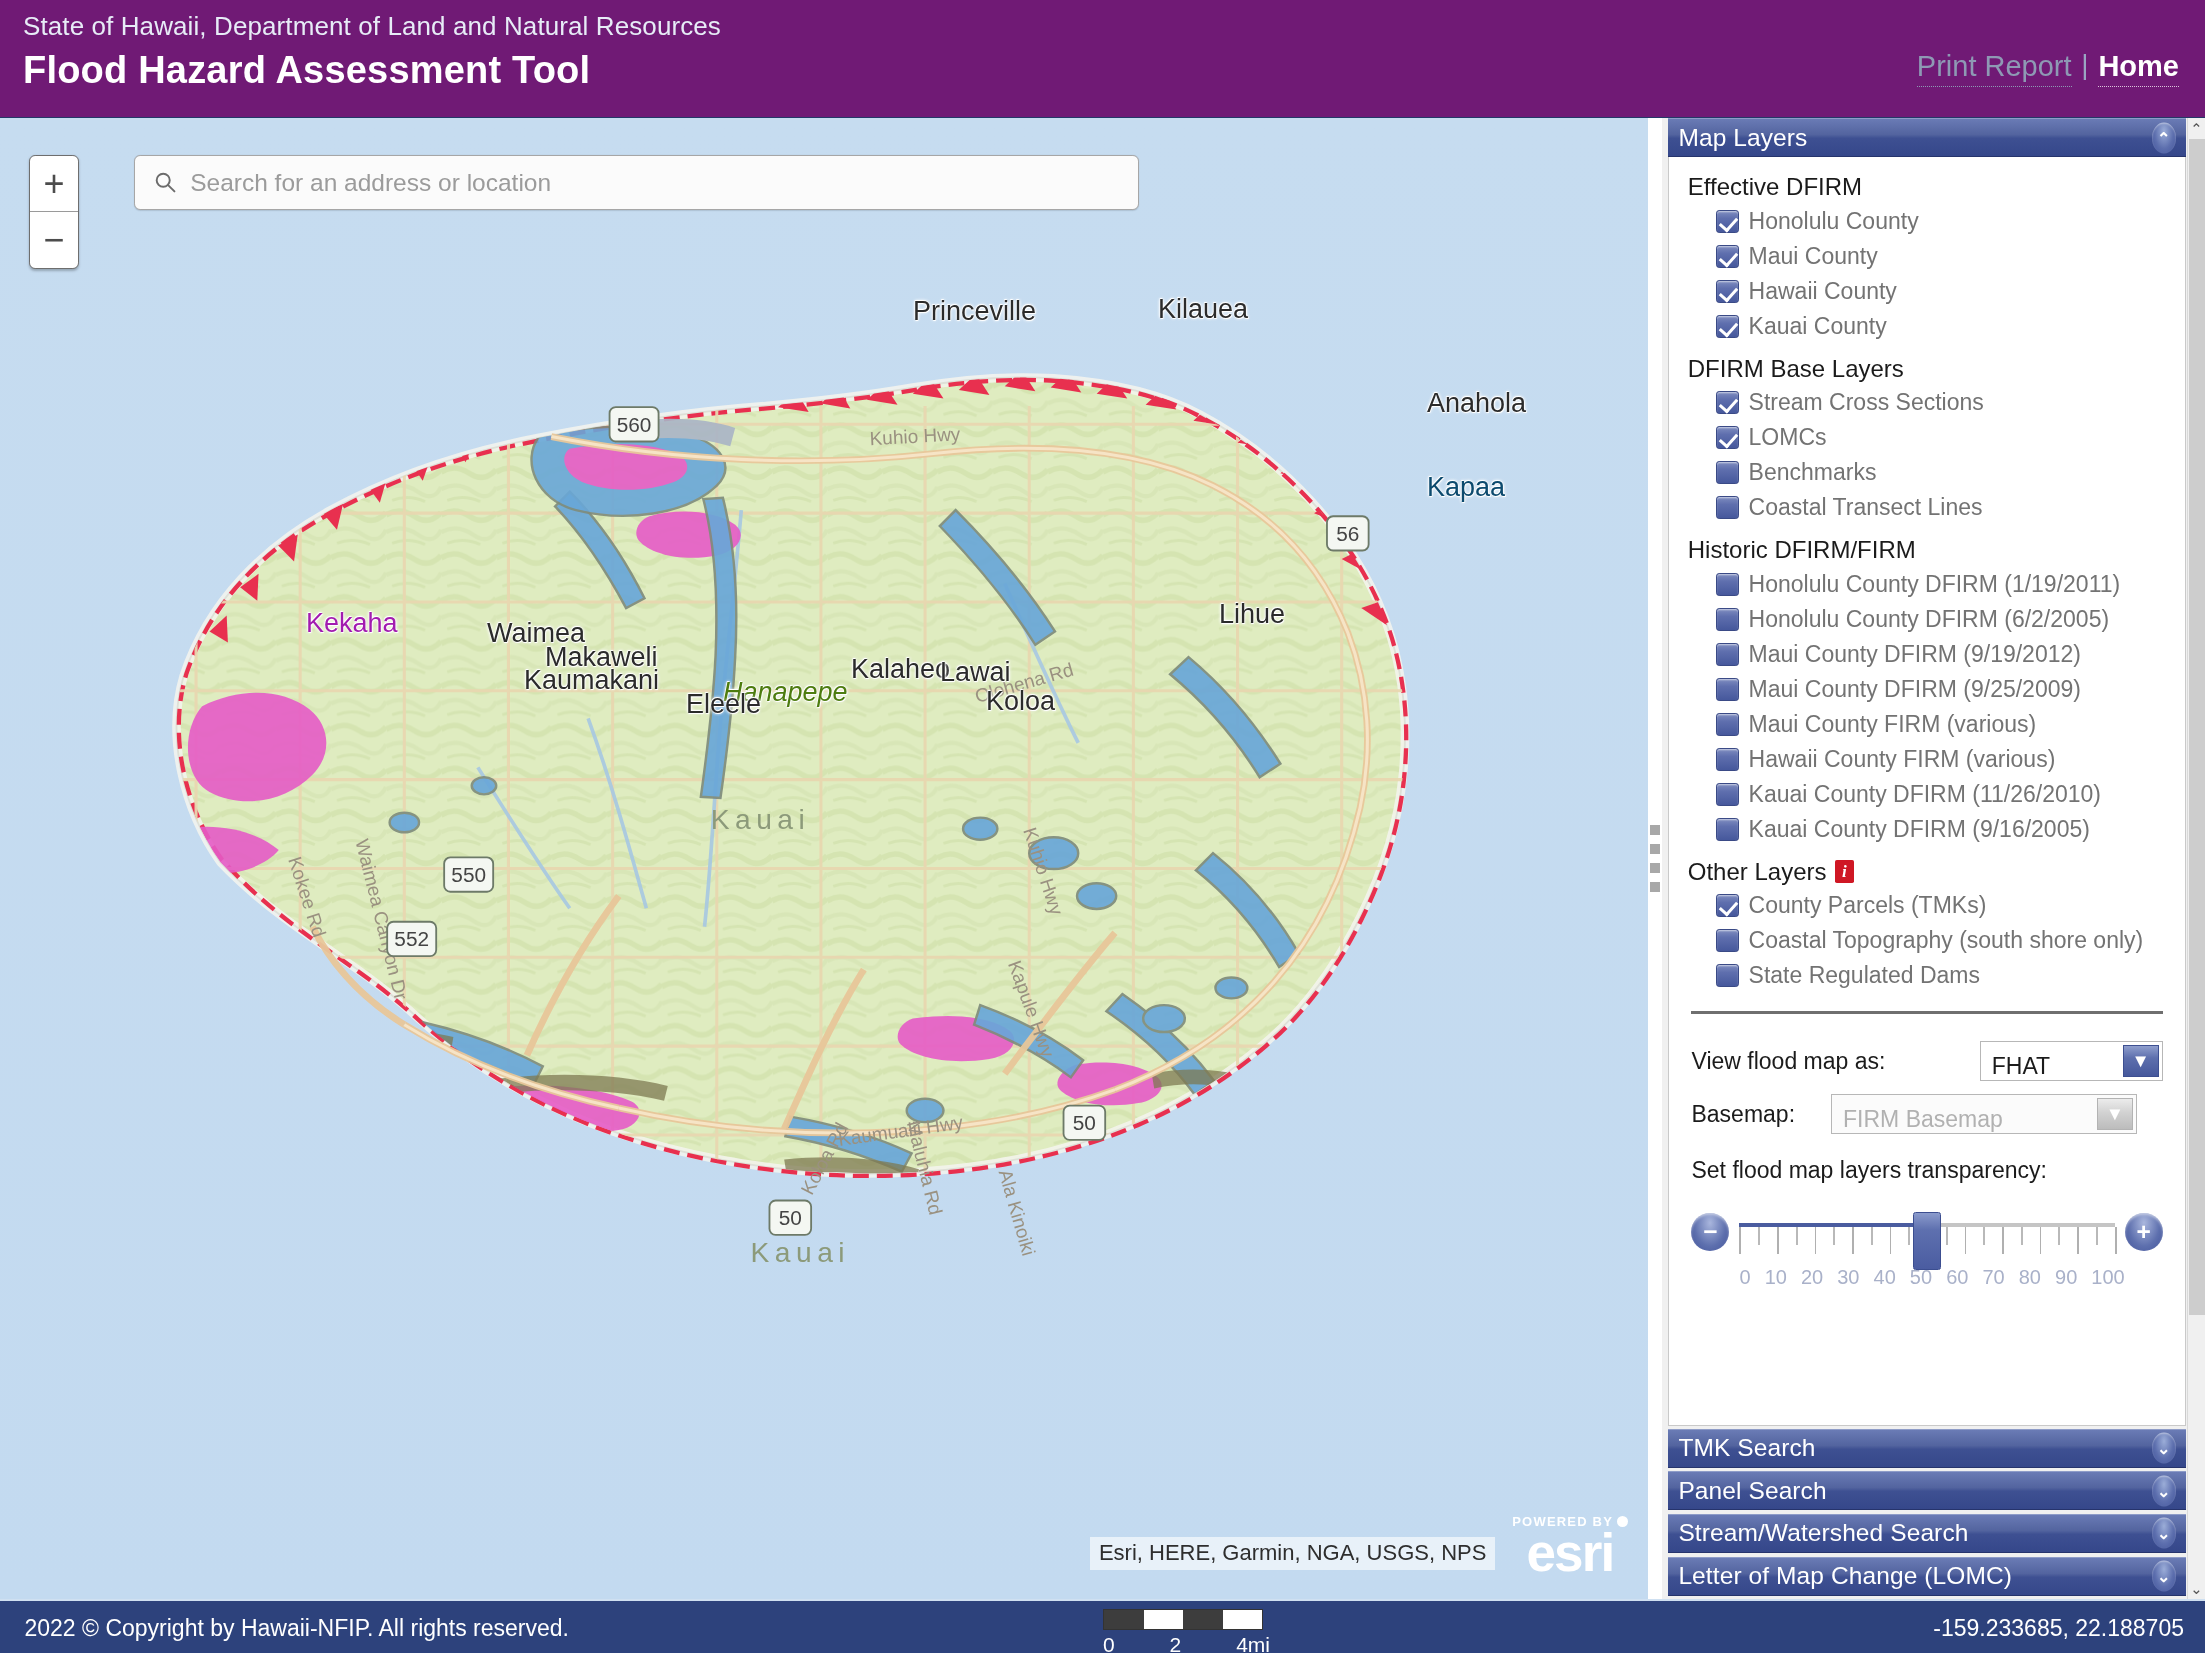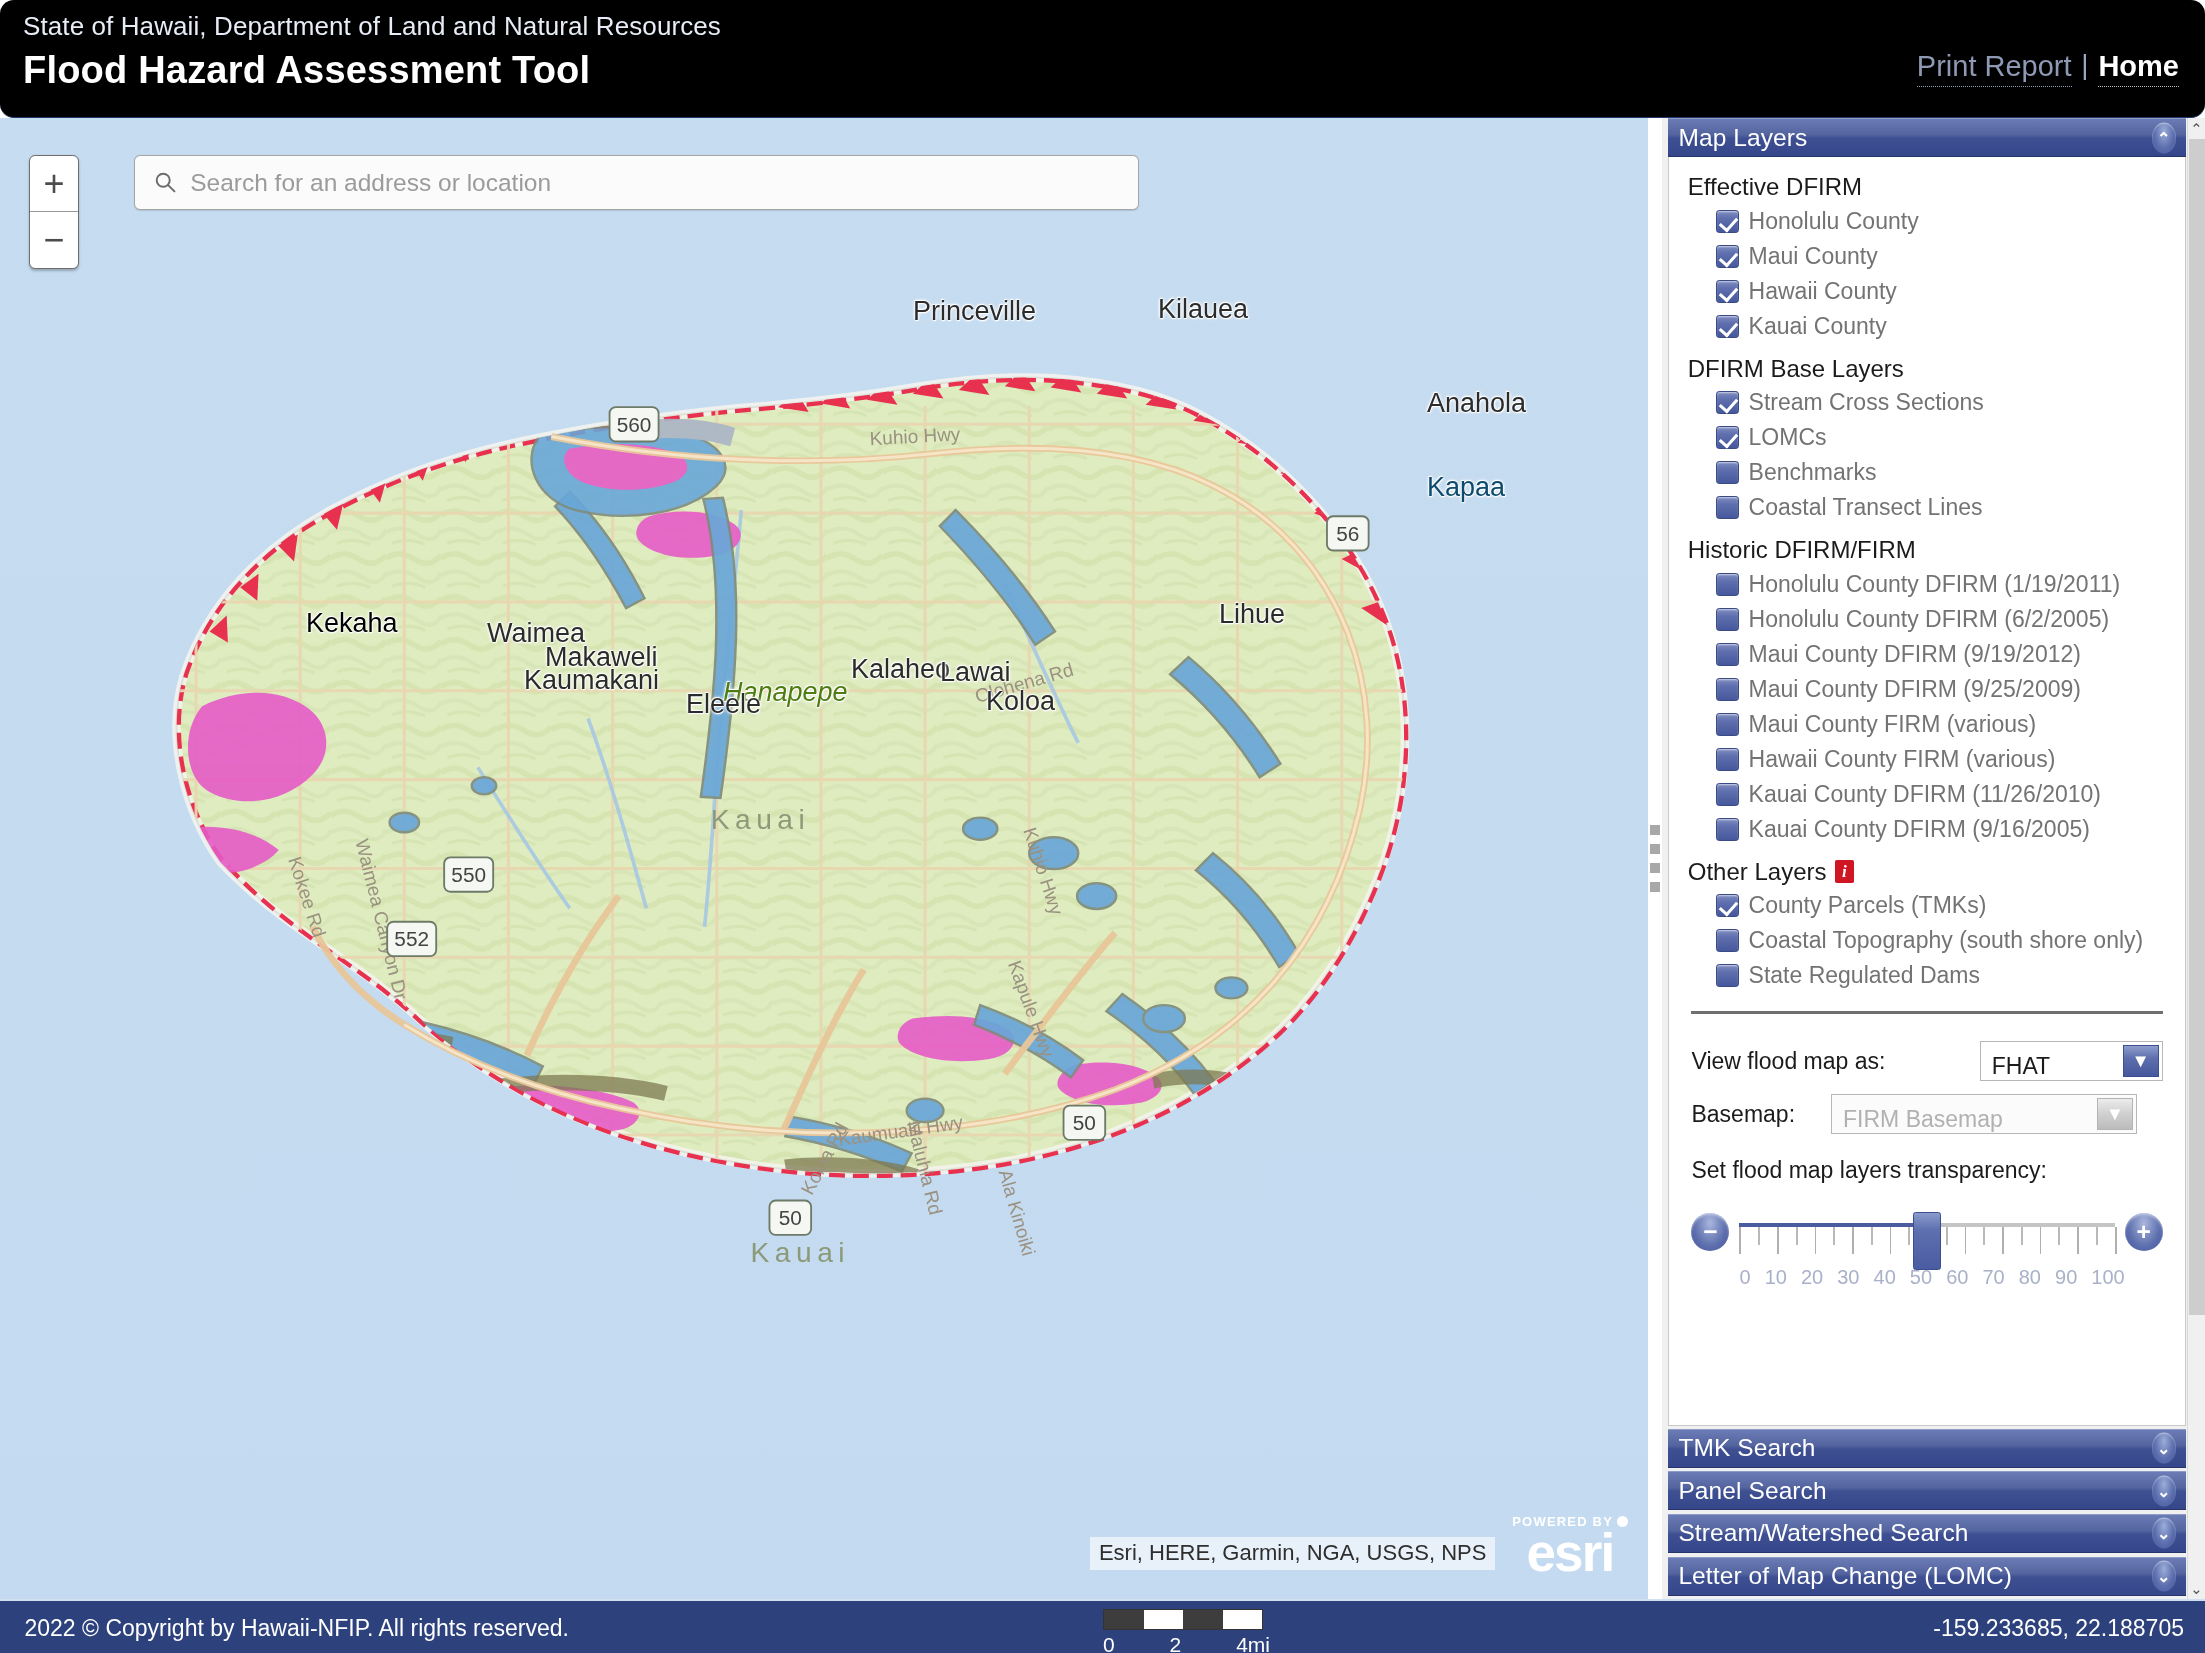--- a/index.html
+++ b/index.html
@@ -6,23 +6,22 @@
   html,body { width:2205px; height:1654px; overflow:hidden; }
   body {
     font-family: "Liberation Sans", sans-serif;
     background:#fff;
     position:relative;
   }
 
   
   #app-header{
     position:absolute; left:0; top:0; width:2205px; height:118px;
-    background:#000000;
+    background:#701a75;
     border-bottom:1.8px solid #243868;
-    border-radius:14px;
   }
   #agency-line{
     position:absolute; left:23px; top:11px;
     color:#e7ecf7; font-size:26px; letter-spacing:0.1px;
   }
   #app-title{
     position:absolute; left:23px; top:49px;
     color:#ffffff; font-size:38px; font-weight:bold; letter-spacing:0.2px;
   }
   #header-links{
@@ -498,21 +497,21 @@
       <text x="1225" y="1868">Kauai</text>
     </g>
   </svg>
 
   <div id="place-labels">
       <div style="position: absolute; left: 913px; top: 178px; font-size: 27px; color: rgb(43, 43, 43); white-space: nowrap; text-shadow: rgb(255, 255, 255) 0px 0px 3.7px, rgb(255, 255, 255) 0px 0px 3.7px, rgb(255, 255, 255) 0.6px 0.6px 0px, rgb(255, 255, 255) -0.6px -0.6px 0px;">Princeville</div>
       <div style="position: absolute; left: 1158px; top: 176px; font-size: 27px; color: rgb(43, 43, 43); white-space: nowrap; text-shadow: rgb(255, 255, 255) 0px 0px 3.7px, rgb(255, 255, 255) 0px 0px 3.7px, rgb(255, 255, 255) 0.6px 0.6px 0px, rgb(255, 255, 255) -0.6px -0.6px 0px;">Kilauea</div>
       <div style="position: absolute; left: 1427px; top: 270px; font-size: 27px; color: rgb(43, 43, 43); white-space: nowrap; text-shadow: rgb(255, 255, 255) 0px 0px 3.7px, rgb(255, 255, 255) 0px 0px 3.7px, rgb(255, 255, 255) 0.6px 0.6px 0px, rgb(255, 255, 255) -0.6px -0.6px 0px;">Anahola</div>
       <div style="position: absolute; left: 1427px; top: 354px; font-size: 27px; color: #0c4a6e; white-space: nowrap; text-shadow: rgb(255, 255, 255) 0px 0px 3.7px, rgb(255, 255, 255) 0px 0px 3.7px, rgb(255, 255, 255) 0.6px 0.6px 0px, rgb(255, 255, 255) -0.6px -0.6px 0px;">Kapaa</div>
       <div style="position: absolute; left: 1219px; top: 481px; font-size: 27px; color: rgb(43, 43, 43); white-space: nowrap; text-shadow: rgb(255, 255, 255) 0px 0px 3.7px, rgb(255, 255, 255) 0px 0px 3.7px, rgb(255, 255, 255) 0.6px 0.6px 0px, rgb(255, 255, 255) -0.6px -0.6px 0px;">Lihue</div>
-      <div style="position: absolute; left: 306px; top: 490px; font-size: 27px; color: #000000; white-space: nowrap; text-shadow: rgb(255, 255, 255) 0px 0px 3.7px, rgb(255, 255, 255) 0px 0px 3.7px, rgb(255, 255, 255) 0.6px 0.6px 0px, rgb(255, 255, 255) -0.6px -0.6px 0px;">Kekaha</div>
+      <div style="position: absolute; left: 306px; top: 490px; font-size: 27px; color: #a21caf; white-space: nowrap; text-shadow: rgb(255, 255, 255) 0px 0px 3.7px, rgb(255, 255, 255) 0px 0px 3.7px, rgb(255, 255, 255) 0.6px 0.6px 0px, rgb(255, 255, 255) -0.6px -0.6px 0px;">Kekaha</div>
       <div style="position: absolute; left: 487px; top: 500px; font-size: 27px; color: rgb(43, 43, 43); white-space: nowrap; text-shadow: rgb(255, 255, 255) 0px 0px 3.7px, rgb(255, 255, 255) 0px 0px 3.7px, rgb(255, 255, 255) 0.6px 0.6px 0px, rgb(255, 255, 255) -0.6px -0.6px 0px;">Waimea</div>
       <div style="position: absolute; left: 545px; top: 524px; font-size: 27px; color: rgb(43, 43, 43); white-space: nowrap; text-shadow: rgb(255, 255, 255) 0px 0px 3.7px, rgb(255, 255, 255) 0px 0px 3.7px, rgb(255, 255, 255) 0.6px 0.6px 0px, rgb(255, 255, 255) -0.6px -0.6px 0px;">Makaweli</div>
       <div style="position: absolute; left: 524px; top: 547px; font-size: 27px; color: rgb(43, 43, 43); white-space: nowrap; text-shadow: rgb(255, 255, 255) 0px 0px 3.7px, rgb(255, 255, 255) 0px 0px 3.7px, rgb(255, 255, 255) 0.6px 0.6px 0px, rgb(255, 255, 255) -0.6px -0.6px 0px;">Kaumakani</div>
       <div style="position: absolute; left: 723px; top: 559px; font-size: 27px; color: #4d7c0f; white-space: nowrap; text-shadow: rgb(255, 255, 255) 0px 0px 3.7px, rgb(255, 255, 255) 0px 0px 3.7px, rgb(255, 255, 255) 0.6px 0.6px 0px, rgb(255, 255, 255) -0.6px -0.6px 0px; font-style: italic;">Hanapepe</div>
       <div style="position: absolute; left: 686px; top: 571px; font-size: 27px; color: rgb(43, 43, 43); white-space: nowrap; text-shadow: rgb(255, 255, 255) 0px 0px 3.7px, rgb(255, 255, 255) 0px 0px 3.7px, rgb(255, 255, 255) 0.6px 0.6px 0px, rgb(255, 255, 255) -0.6px -0.6px 0px;">Eleele</div>
       <div style="position: absolute; left: 851px; top: 536px; font-size: 27px; color: rgb(43, 43, 43); white-space: nowrap; text-shadow: rgb(255, 255, 255) 0px 0px 3.7px, rgb(255, 255, 255) 0px 0px 3.7px, rgb(255, 255, 255) 0.6px 0.6px 0px, rgb(255, 255, 255) -0.6px -0.6px 0px;">Kalaheo</div>
       <div style="position: absolute; left: 940px; top: 539px; font-size: 27px; color: rgb(43, 43, 43); white-space: nowrap; text-shadow: rgb(255, 255, 255) 0px 0px 3.7px, rgb(255, 255, 255) 0px 0px 3.7px, rgb(255, 255, 255) 0.6px 0.6px 0px, rgb(255, 255, 255) -0.6px -0.6px 0px;">Lawai</div>
       <div style="position: absolute; left: 986px; top: 568px; font-size: 27px; color: rgb(43, 43, 43); white-space: nowrap; text-shadow: rgb(255, 255, 255) 0px 0px 3.7px, rgb(255, 255, 255) 0px 0px 3.7px, rgb(255, 255, 255) 0.6px 0.6px 0px, rgb(255, 255, 255) -0.6px -0.6px 0px;">Koloa</div>
     </div>
 

